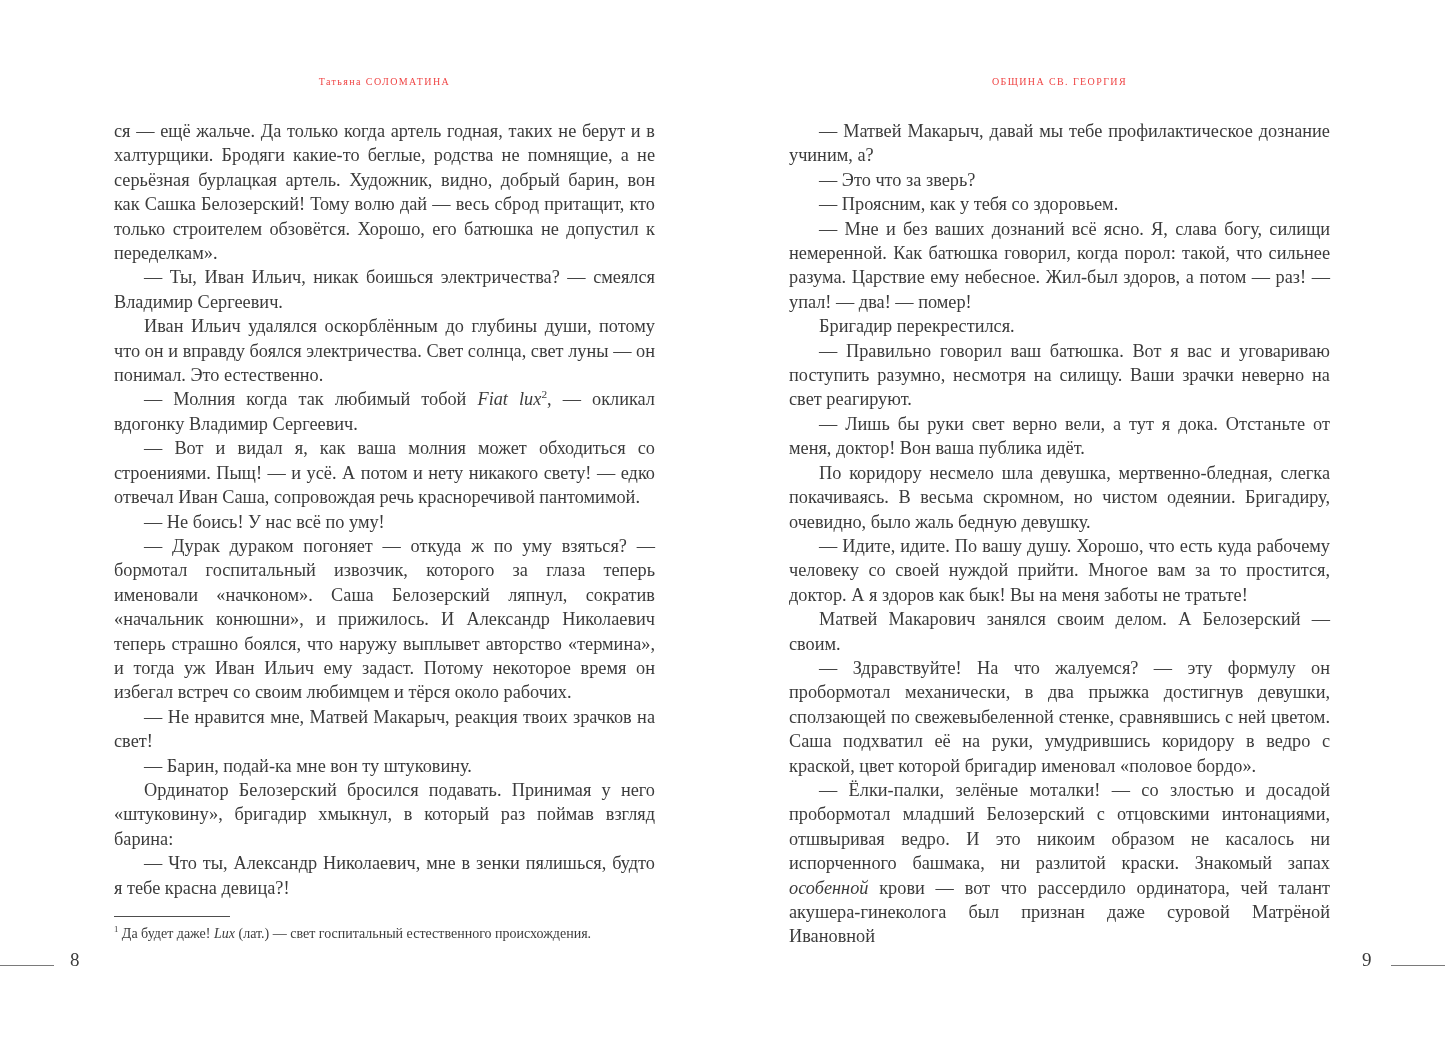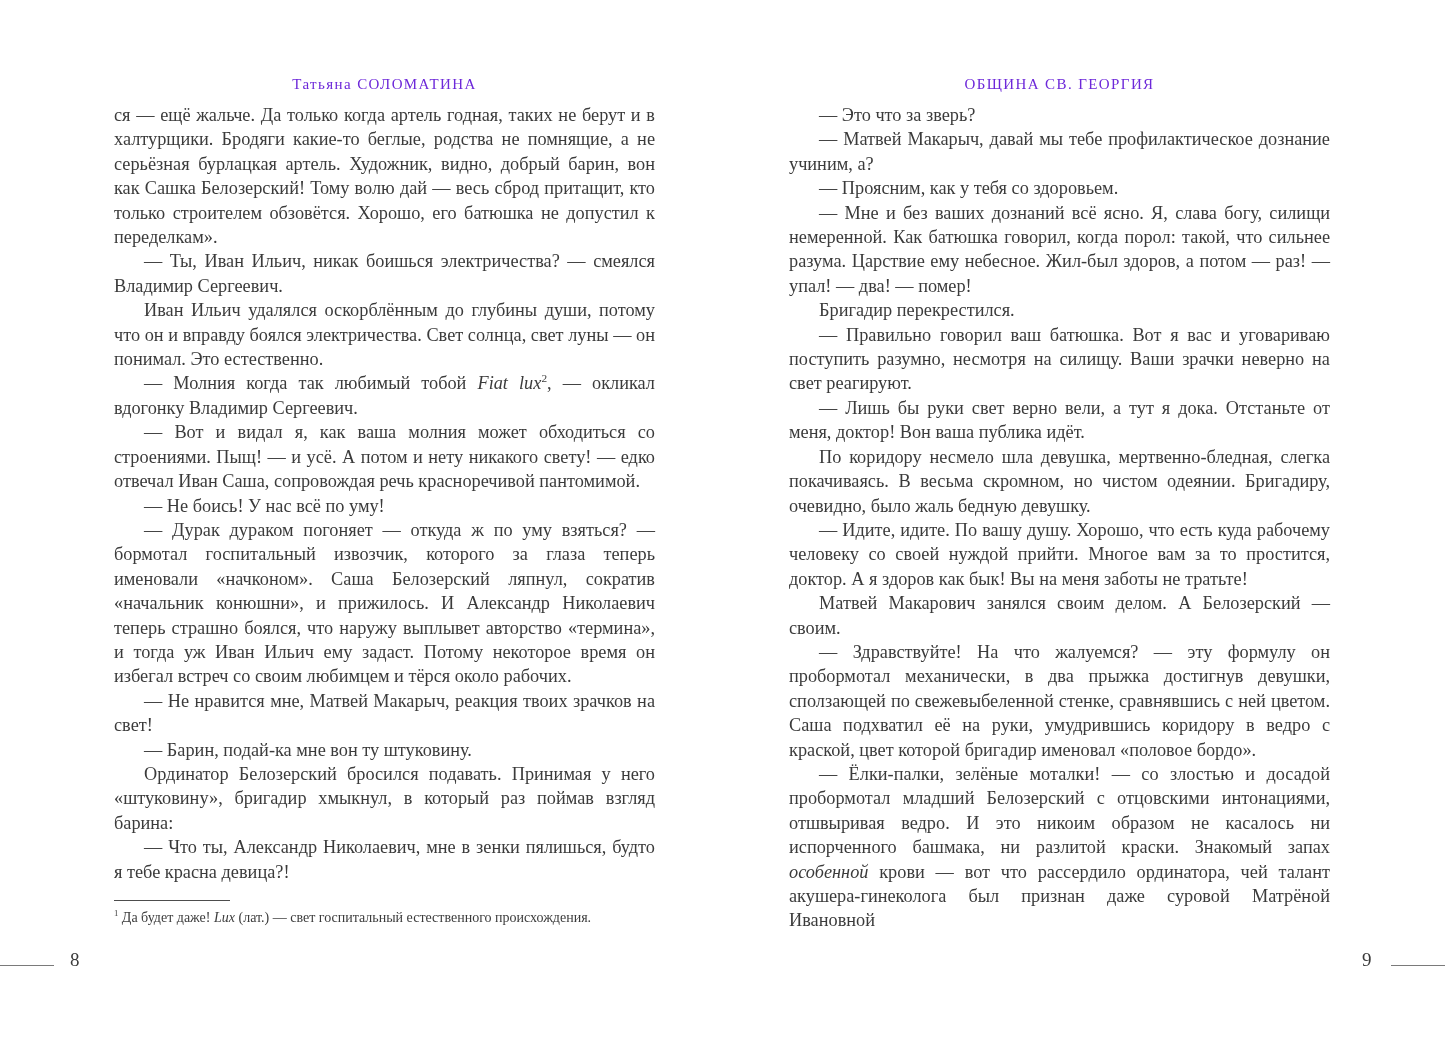--- a/index.html
+++ b/index.html
@@ -9,27 +9,27 @@
     color:#3b3b3b;
     font-family:"Liberation Serif", serif;
     position:relative;
     overflow:hidden;
   }
   .column { position:absolute; top:76px; width:541px; }
   .col-left  { left:114px; }
   .col-right { left:789px; }
   .running-header {
     text-align:center;
-    font-size:15px;
+    font-size:10px;
     letter-spacing:1.4px;
-    color:#6d28d9;
+    color:#ef4444;
     white-space:nowrap;
   }
   .text-block {
-    margin-top:10px;
+    margin-top:32px;
     font-size:18.3px;
     line-height:24.4px;
     text-align:justify;
     hyphens:auto;
     -webkit-hyphens:auto;
   }
   p.para { text-indent:0; }
   p.para.indent { text-indent:30px; }
   em { font-style:italic; }
   sup { font-size:0.62em; vertical-align:super; line-height:0; }
@@ -83,22 +83,22 @@
     </div>
   <div class="footnote">
     <div class="footnote-rule"></div>
     <div class="footnote-text"><sup>1</sup><span>  Да будет даже! </span><em>Lux</em><span> (лат.) — свет госпитальный естественного происхождения.</span></div>
   </div>
 </div>
 
 <div class="column col-right">
   <div class="running-header">ОБЩИНА СВ. ГЕОРГИЯ</div>
   <div class="text-block">
+      <p class="para indent"><span>— Матвей Макарыч, давай мы тебе профилактическое дознание учиним, а?</span></p>
       <p class="para indent"><span>— Это что за зверь?</span></p>
-      <p class="para indent"><span>— Матвей Макарыч, давай мы тебе профилактическое дознание учиним, а?</span></p>
       <p class="para indent"><span>— Проясним, как у тебя со здоровьем.</span></p>
       <p class="para indent"><span>— Мне и без ваших дознаний всё ясно. Я, слава богу, силищи немеренной. Как батюшка говорил, когда порол: такой, что сильнее разума. Царствие ему небесное. Жил-был здоров, а потом — раз! — упал! — два! — помер!</span></p>
       <p class="para indent"><span>Бригадир перекрестился.</span></p>
       <p class="para indent"><span>— Правильно говорил ваш батюшка. Вот я вас и уговариваю поступить разумно, несмотря на силищу. Ваши зрачки неверно на свет реагируют.</span></p>
       <p class="para indent"><span>— Лишь бы руки свет верно вели, а тут я дока. Отстаньте от меня, доктор! Вон ваша публика идёт.</span></p>
       <p class="para indent"><span>По коридору несмело шла девушка, мертвенно-бледная, слегка покачиваясь. В весьма скромном, но чистом одеянии. Бригадиру, очевидно, было жаль бедную девушку.</span></p>
       <p class="para indent"><span>— Идите, идите. По вашу душу. Хорошо, что есть куда рабочему человеку со своей нуждой прийти. Многое вам за то простится, доктор. А я здоров как бык! Вы на меня заботы не тратьте!</span></p>
       <p class="para indent"><span>Матвей Макарович занялся своим делом. А Белозерский — своим.</span></p>
       <p class="para indent"><span>— Здравствуйте! На что жалуемся? — эту формулу он пробормотал механически, в два прыжка достигнув девушки, сползающей по свежевыбеленной стенке, сравнявшись с ней цветом. Саша подхватил её на руки, умудрившись коридору в ведро с краской, цвет которой бригадир именовал «половое бордо».</span></p>
       <p class="para indent"><span>— Ёлки-палки, зелёные моталки! — со злостью и досадой пробормотал младший Белозерский с отцовскими интонациями, отшвыривая ведро. И это никоим образом не касалось ни испорченного башмака, ни разлитой краски. Знакомый запах </span><em>особенной</em><span> крови — вот что рассердило ординатора, чей талант акушера-гинеколога был признан даже суровой Матрёной Ивановной</span></p>

